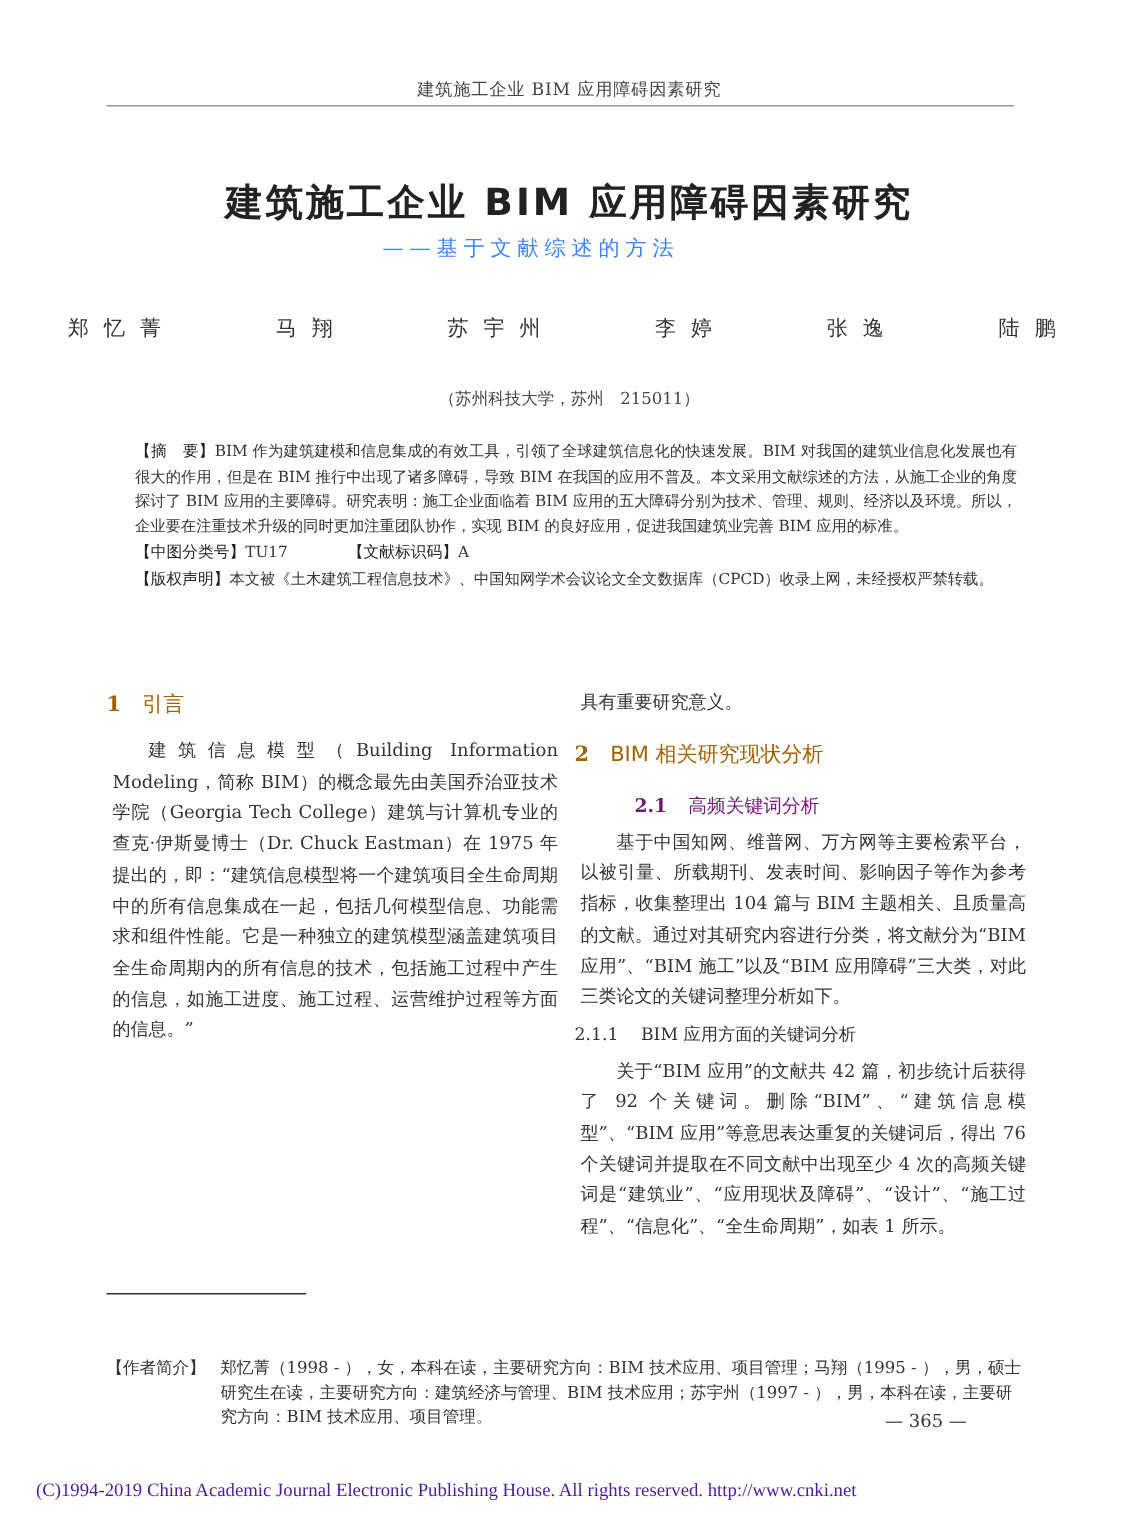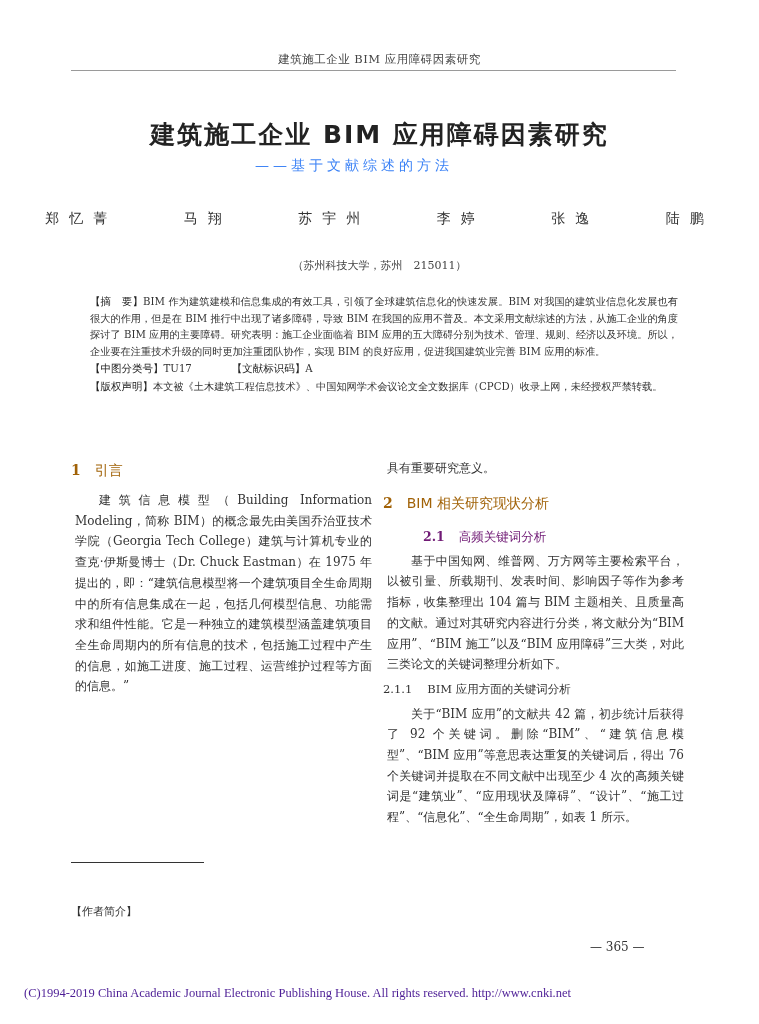--- a/index.html
+++ b/index.html
@@ -118,17 +118,18 @@
   <div class="h3">
     <span class="num">2.1.1</span><span>BIM 应用方面的关键词分析</span>
   </div>
   <p class="indent">关于“BIM 应用”的文献共 42 篇，初步统计后获得了 92 个关键词。删除“BIM”、“建筑信息模型”、“BIM 应用”等意思表达重复的关键词后，得出 76 个关键词并提取在不同文献中出现至少 4 次的高频关键词是“建筑业”、“应用现状及障碍”、“设计”、“施工过程”、“信息化”、“全生命周期”，如表 1 所示。</p>
 </div>
 
 <div class="abs foot-rule"></div>
 
 <div class="abs author-intro">
   <span class="lbl">【作者简介】</span>
+  <div class="txt">郑忆菁（1998 - ），女，本科在读，主要研究方向：BIM 技术应用、项目管理；马翔（1995 - ），男，硕士研究生在读，主要研究方向：建筑经济与管理、BIM 技术应用；苏宇州（1997 - ），男，本科在读，主要研究方向：BIM 技术应用、项目管理。</div>
 </div>
 
 <div class="abs page-num">— 365 —</div>
 
 <div class="abs copyright">(C)1994-2019 China Academic Journal Electronic Publishing House. All rights reserved.    http://www.cnki.net</div>
 
 </body></html>

